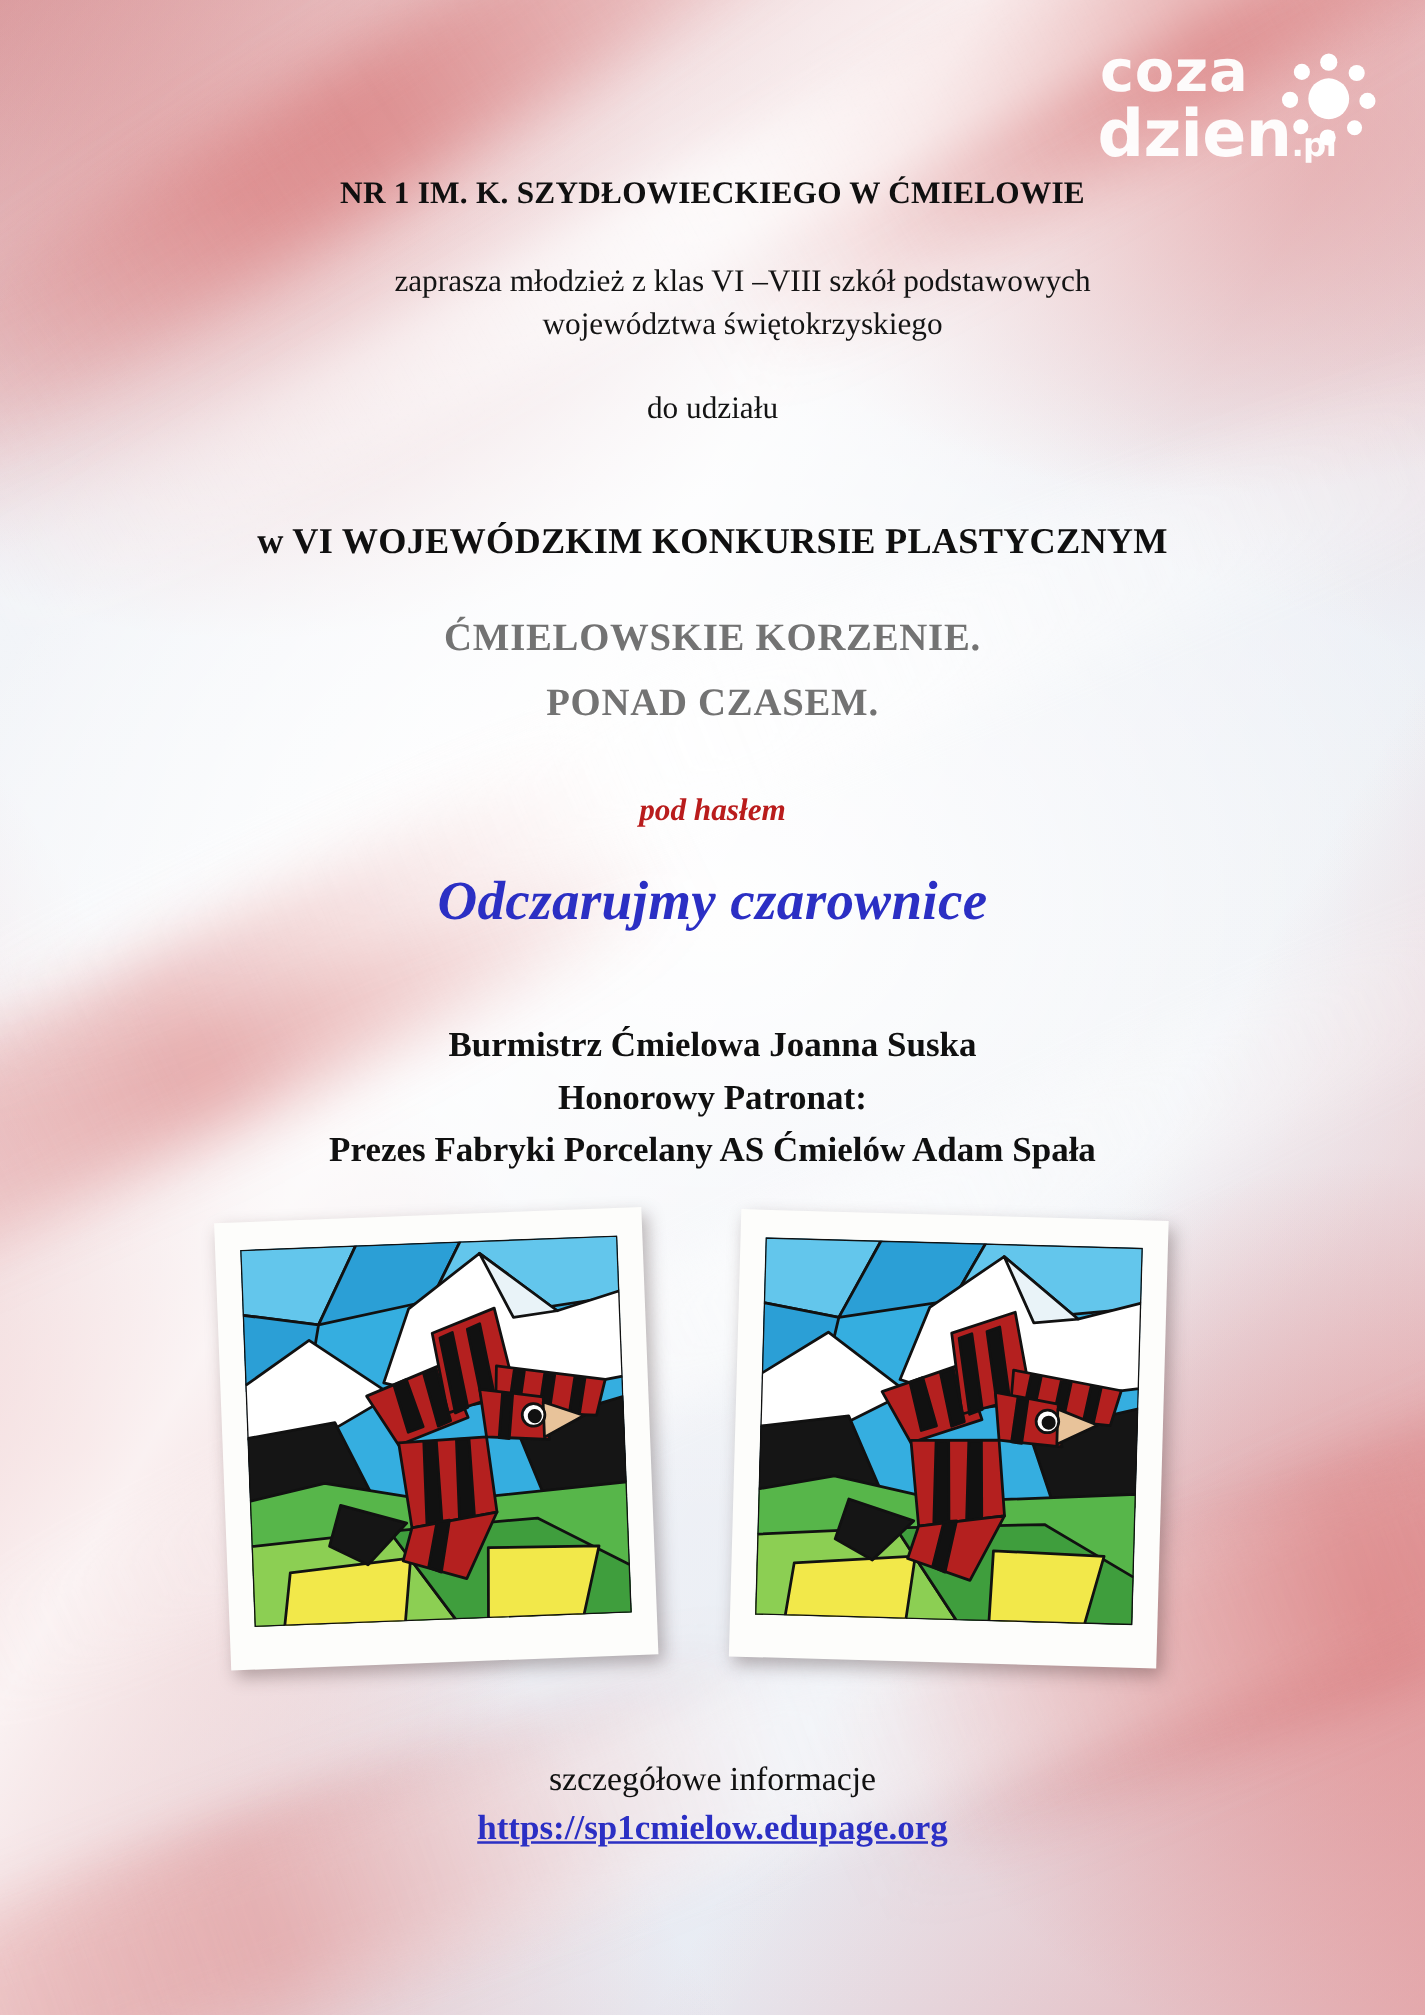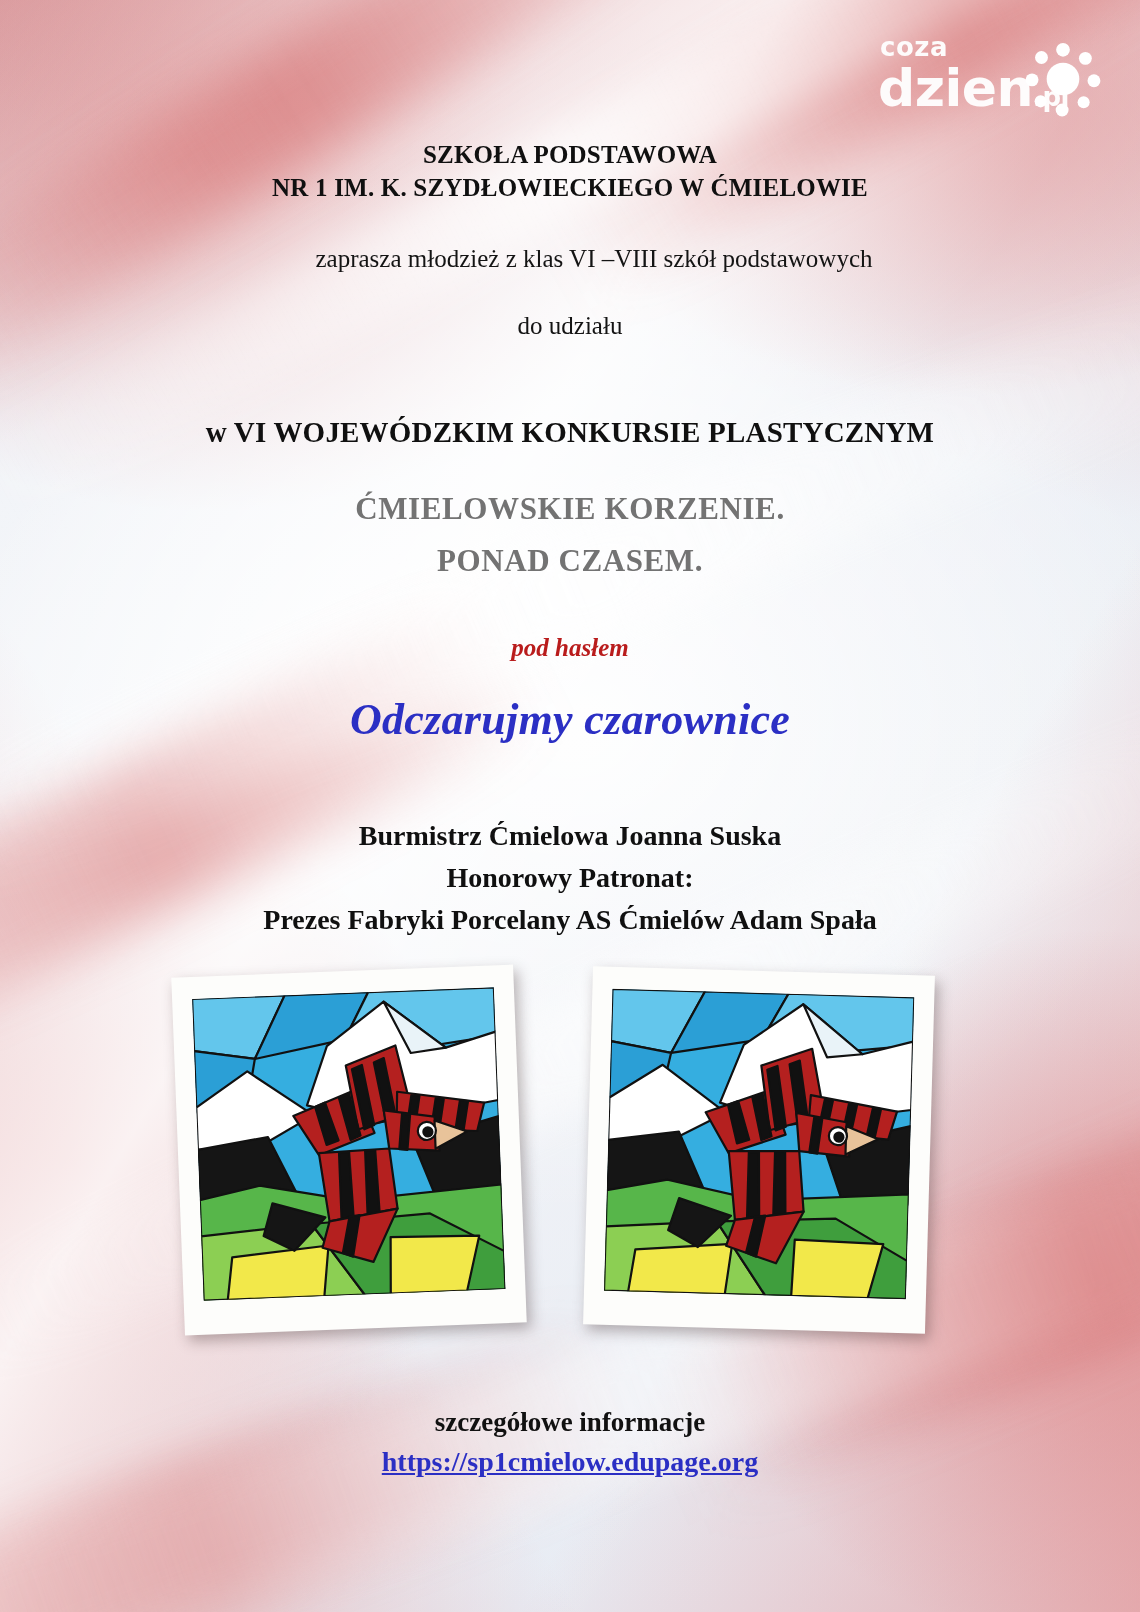--- a/index.html
+++ b/index.html
@@ -63,21 +63,21 @@
     height: 120px;
     color: #ffffff;
     text-align: left;
     line-height: 1;
     pointer-events: none;
     user-select: none;
   }
   .watermark .wm-coza {
     font-family: "DejaVu Sans", sans-serif;
     font-weight: bold;
-    font-size: 26px;
+    font-size: 46px;
     letter-spacing: 0.5px;
     margin-left: 4px;
     opacity: 0.96;
   }
   .watermark .wm-dzien {
     font-family: "DejaVu Sans", sans-serif;
     font-weight: bold;
     font-size: 52px;
     letter-spacing: -0.5px;
     margin-top: 2px;
@@ -177,21 +177,21 @@
     box-sizing: border-box;
   }
   .photo-a { left: 178px; top: 0; width: 342px; height: 358px; transform: rotate(-2.2deg); }
   .photo-b { left: 588px; top: 0; width: 342px; height: 358px; transform: rotate(1.6deg); }
   .photo svg { display: block; width: 100%; height: 100%; }
 
   
   .footer {
     margin-top: 56px;
     font-size: 27px;
-    font-weight: bold;
+    font-weight: normal;
     color: #111;
   }
   .footer-link {
     display: inline-block;
     margin-top: 8px;
     font-size: 28px;
     font-weight: bold;
     color: #2b2fc4;
     text-decoration: underline;
     cursor: pointer;
@@ -227,26 +227,26 @@
     </g>
     <g fill="rgba(255,255,255,0)" stroke="rgba(255,255,255,0)"></g>
   </svg>
   <div class="wm-coza">coza</div>
   <div class="wm-dzien"><span>dzien</span><span class="wm-pl">.pl</span></div>
 </div>
 
 <div class="content">
 
   <div class="block school-name">
-    <div>SZKOŁA PODSTAWOWA</div>
     <div>NR 1 IM. K. SZYDŁOWIECKIEGO W ĆMIELOWIE</div>
   </div>
 
   <div class="block invite">
     <div>zaprasza młodzież z klas VI –VIII szkół podstawowych</div>
+    <div>województwa świętokrzyskiego</div>
   </div>
 
   <div class="block participation">do udziału</div>
 
   <div class="block contest-line">w VI WOJEWÓDZKIM KONKURSIE PLASTYCZNYM</div>
 
   <div class="block contest-title">
     <div>ĆMIELOWSKIE KORZENIE.</div>
     <div>PONAD  CZASEM.</div>
   </div>

